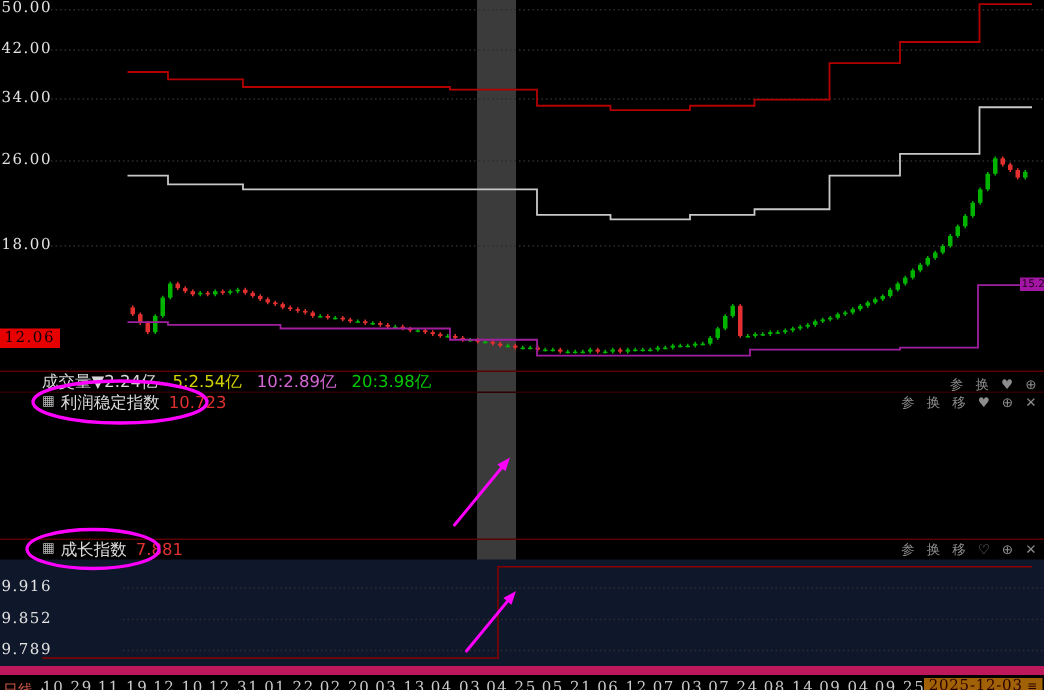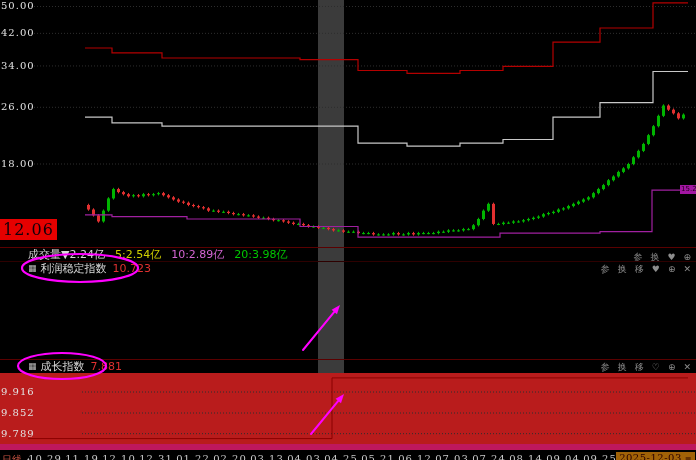--- a/index.html
+++ b/index.html
@@ -6,32 +6,32 @@
   .screen{position:relative;width:696px;height:460px;background:#000;overflow:hidden;
           font-family:"DejaVu Sans",sans-serif;-webkit-font-smoothing:none;}
   .gray-band{position:absolute;background:#3b3b3b;z-index:0;}
   svg.chart{position:absolute;left:0;top:0;z-index:1;display:block;}
   .panel{position:absolute;left:0;width:696px;box-sizing:border-box;}
   #main-panel{top:0;height:247px;}
   #volume-row{top:247px;height:14px;border-top:1px solid #5a0000;}
   #ind1-row{top:261px;height:14px;border-top:1px solid #2e0000;}
   #ind1-panel{top:275px;height:84px;}
   #ind2-row{top:359px;height:14px;border-top:1px solid #5a0000;}
-  #ind2-panel{top:373px;height:71px;background:#b91c1c;}
+  #ind2-panel{top:373px;height:71px;background:#0f172a;}
   #axis-row{top:444px;height:16px;border-top:6px solid #be185d;background:#000;}
   .row{display:flex;align-items:center;font-size:11px;line-height:13px;padding-left:28px;z-index:2;}
   .row .seg{margin-right:10px;white-space:nowrap;}
   .prefix-icon{color:#b8b8b8;font-size:9px;margin-right:4px;}
   .ind-name{color:#dcdcdc;margin-right:6px;}
   .ind-value{color:#e03030;}
   .icons{position:absolute;right:5px;top:2px;display:flex;gap:8px;color:#8d8d8d;font-size:9px;line-height:10px;z-index:3;}
   .icons span{cursor:default;}
   .ytick{position:absolute;left:1px;font-family:"DejaVu Serif",serif;font-size:10px;color:#e2e2e2;z-index:2;letter-spacing:1px;}
   .price-tag{position:absolute;left:0;top:219px;background:#e60000;color:#12000a;
-             font-family:"DejaVu Serif",serif;font-size:16px;padding:1px 3px;z-index:4;letter-spacing:1px;}
+             font-family:"DejaVu Serif",serif;font-size:10px;padding:1px 3px;z-index:4;letter-spacing:1px;}
   .line-tag{position:absolute;left:680px;top:185px;background:#a316a3;color:#20001c;
             font-size:7px;line-height:9px;padding:0 1px;z-index:4;}
   .xtick{position:absolute;top:3px;transform:translateX(-50%);font-family:"DejaVu Serif",serif;
          font-size:10px;color:#c9c9c9;white-space:nowrap;letter-spacing:1px;}
   .period{position:absolute;left:2px;top:3px;font-size:10px;color:#cc5544;z-index:3;}
   .period .arr{color:#c2c2c2;font-size:8px;}
   .date-tag{position:absolute;right:1px;top:2px;background:#a16207;color:#2a0000;
             font-family:"DejaVu Serif",serif;font-size:10px;padding:0 3px;z-index:3;letter-spacing:0.5px;}
   .date-tag .sfx{margin-left:3px;font-size:8px;}
   #anno{position:absolute;left:0;top:0;z-index:6;pointer-events:none;}

